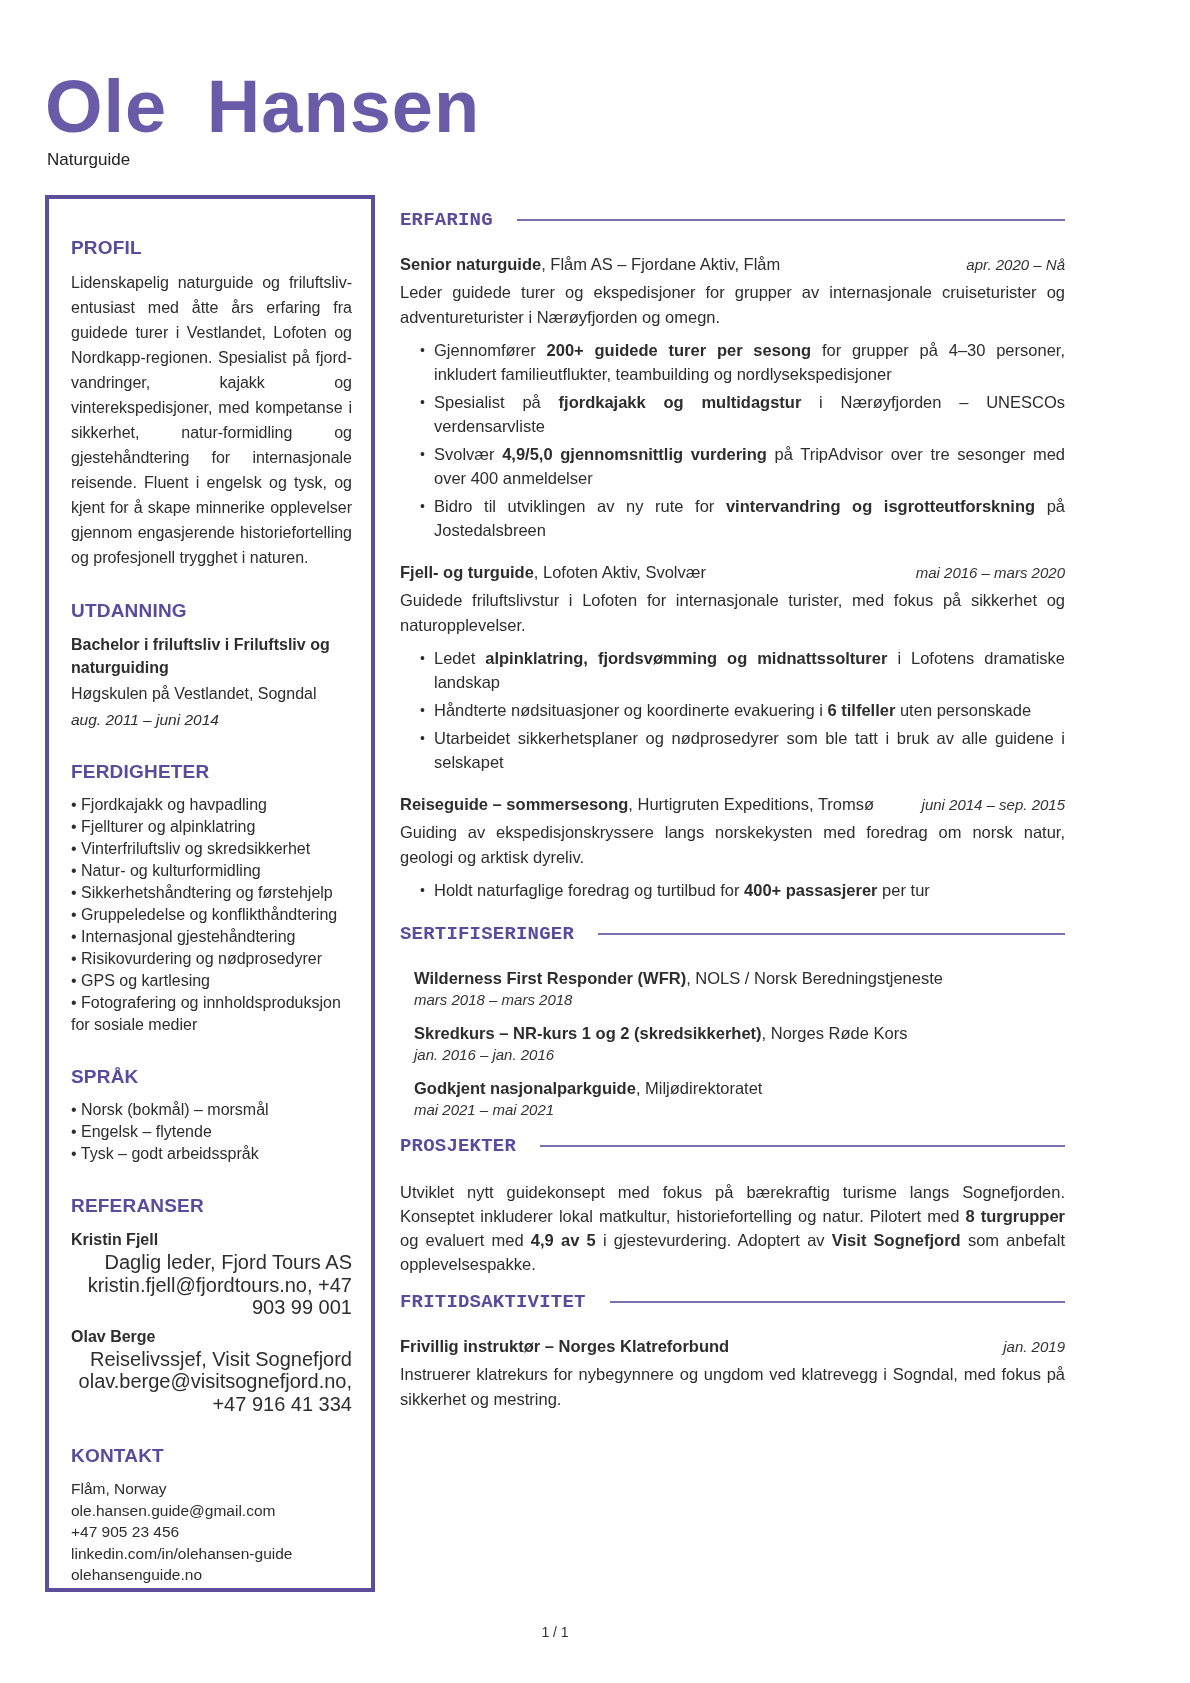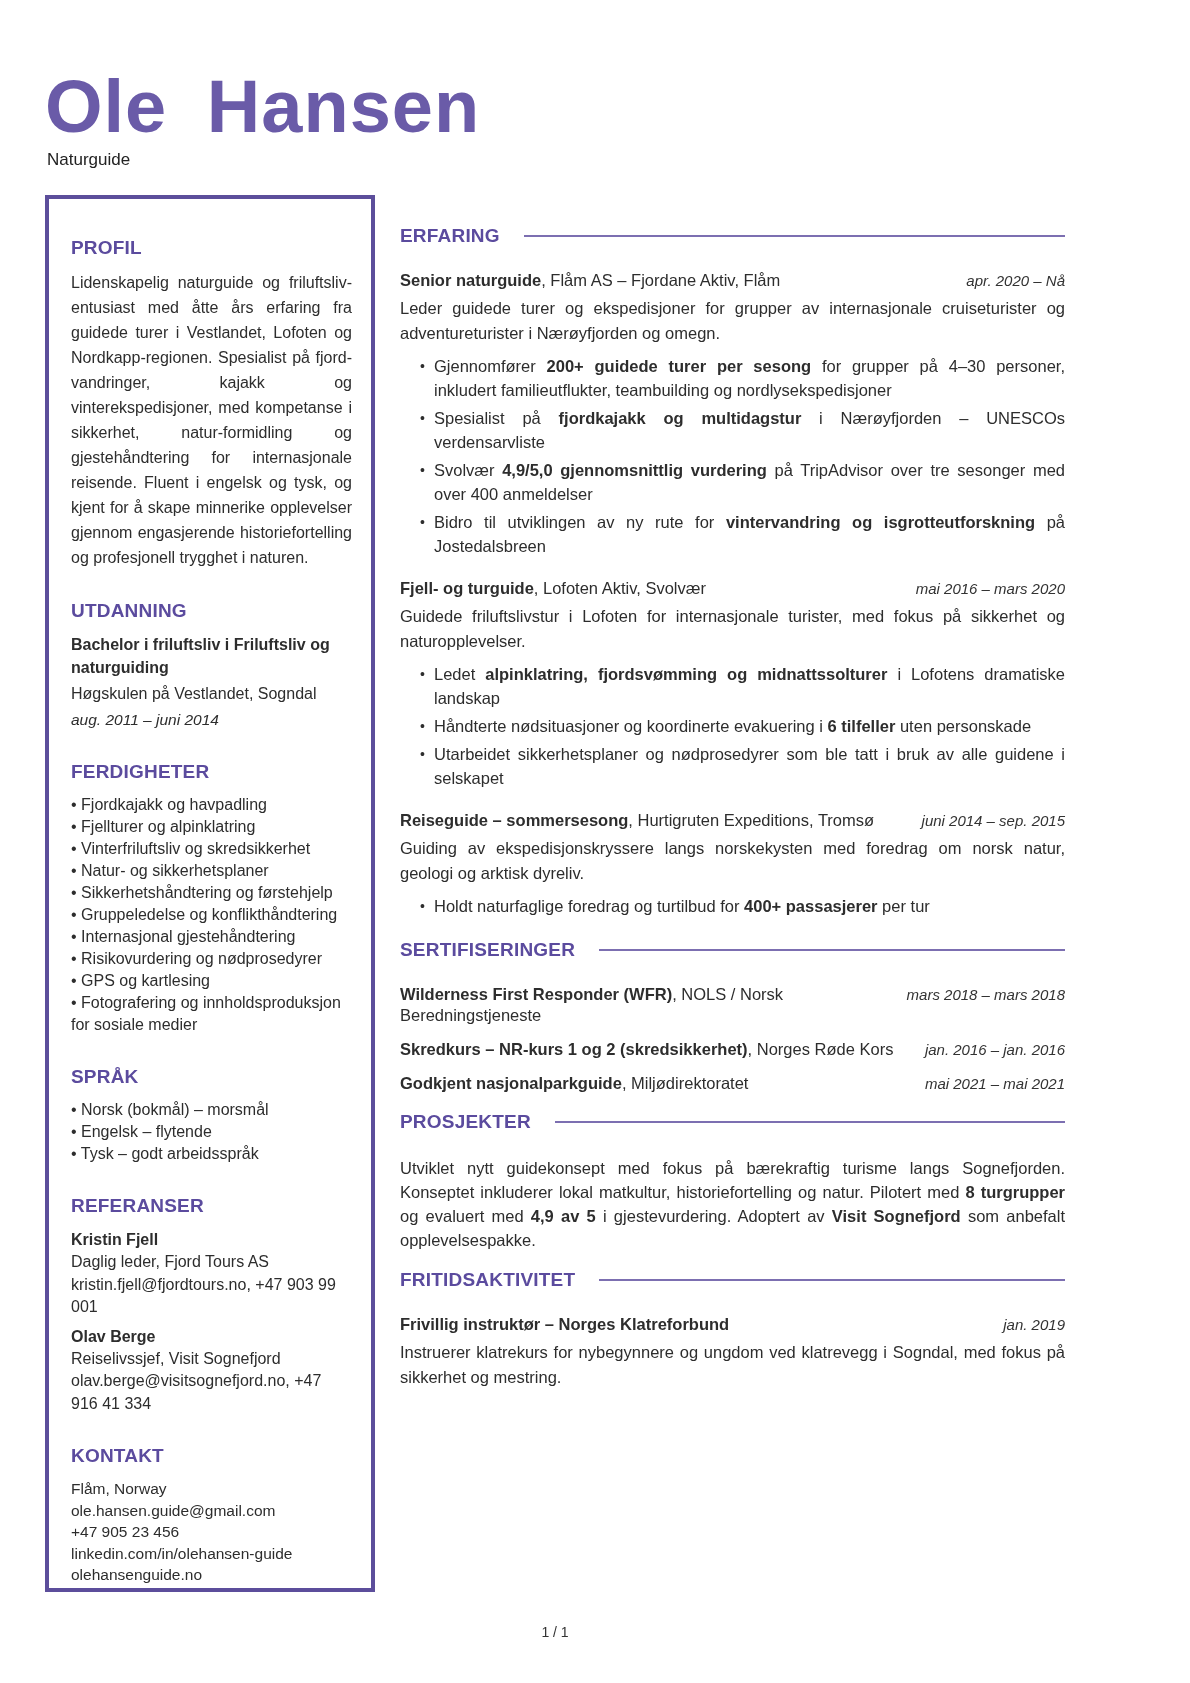--- a/index.html
+++ b/index.html
@@ -19,40 +19,40 @@
   .side-section:first-child{margin-top:8px;}
   .sh{margin:0 0 11px 0;font-size:19px;line-height:22px;color:#5b4b9e;font-weight:700;letter-spacing:.2px;}
   .sp{margin:0;font-size:16px;line-height:25px;text-align:justify;}
   .edu-degree{font-weight:700;font-size:16px;line-height:23px;}
   .edu-school{font-size:16px;line-height:24px;margin-top:3px;}
   .edu-date{font-style:italic;font-size:15.5px;line-height:22px;margin-top:3px;}
   .sli{font-size:16px;line-height:22px;}
   .bdot::before{content:"• ";}
   .ref-name{font-weight:700;font-size:16px;line-height:23px;}
   .ref-name.gap{margin-top:6px;}
-  .ref-line{font-size:16px;line-height:22.5px;}
+  .ref-line{font-size:20px;line-height:22.5px;text-align:right;}
   .c-line{font-size:15.5px;line-height:21.5px;}
 
   
   .main{position:absolute;left:400px;top:208px;width:665px;}
   .m-section{margin-top:14px;}
   .m-section:first-child{margin-top:0;}
-  .mh-row{display:flex;align-items:center;margin:16px 0 22px 0;height:24px;}
+  .mh-row{display:flex;align-items:center;margin:0 0 22px 0;height:24px;font-family:Liberation Mono, monospace;}
   .mh{margin:0;font-size:19px;color:#5b4b9e;font-weight:700;letter-spacing:.2px;white-space:nowrap;}
   .rule{flex:1;height:2px;background:#5b4b9e;opacity:.8;margin-left:24px;}
   .job{margin-bottom:20px;}
   .job-head{display:flex;justify-content:space-between;align-items:flex-end;font-size:16.5px;line-height:21px;}
   .date{font-style:italic;font-size:15px;color:#333;white-space:nowrap;margin-left:14px;flex:none;}
   .sum{margin:5px 0 0 0;font-size:16.5px;line-height:25px;text-align:justify;}
   ul.bl{list-style:none;margin:8px 0 0 0;padding:0 0 0 20px;}
   ul.bl li{position:relative;padding-left:14px;font-size:16.5px;line-height:24px;
            text-align:justify;margin-bottom:4px;}
   ul.bl li::before{content:"•";position:absolute;left:0;top:0;font-size:14px;line-height:24px;color:#2d2d2d;}
   .cert{display:flex;justify-content:space-between;align-items:baseline;
-        font-size:16.5px;line-height:21px;margin-bottom:13px;}
+        font-size:16.5px;line-height:21px;margin-bottom:13px;flex-direction:column;}
   .proj{margin:0;font-size:16.5px;line-height:24px;text-align:justify;}
 
   
   .footer{position:absolute;left:45px;width:1020px;top:1624px;text-align:center;
           font-size:14px;color:#333;}
 </style>
 </head>
 <body>
 
 <div class="page">
@@ -72,21 +72,21 @@
       <div class="edu-school">Høgskulen på Vestlandet, Sogndal</div>
       <div class="edu-date">aug. 2011 – juni 2014</div>
     </section>
 
     <section class="side-section">
       <h2 class="sh">FERDIGHETER</h2>
       <div id="skills">
           <div class="sli bdot">Fjordkajakk og havpadling</div>
           <div class="sli bdot">Fjellturer og alpinklatring</div>
           <div class="sli bdot">Vinterfriluftsliv og skredsikkerhet</div>
-          <div class="sli bdot">Natur- og sikkerhetsplaner</div>
+          <div class="sli bdot">Natur- og kulturformidling</div>
           <div class="sli bdot">Sikkerhetshåndtering og førstehjelp</div>
           <div class="sli bdot">Gruppeledelse og konflikthåndtering</div>
           <div class="sli bdot">Internasjonal gjestehåndtering</div>
           <div class="sli bdot">Risikovurdering og nødprosedyrer</div>
           <div class="sli bdot">GPS og kartlesing</div>
           <div class="sli bdot">Fotografering og innholdsproduksjon for sosiale medier</div>
         </div>
     </section>
 
     <section class="side-section">

